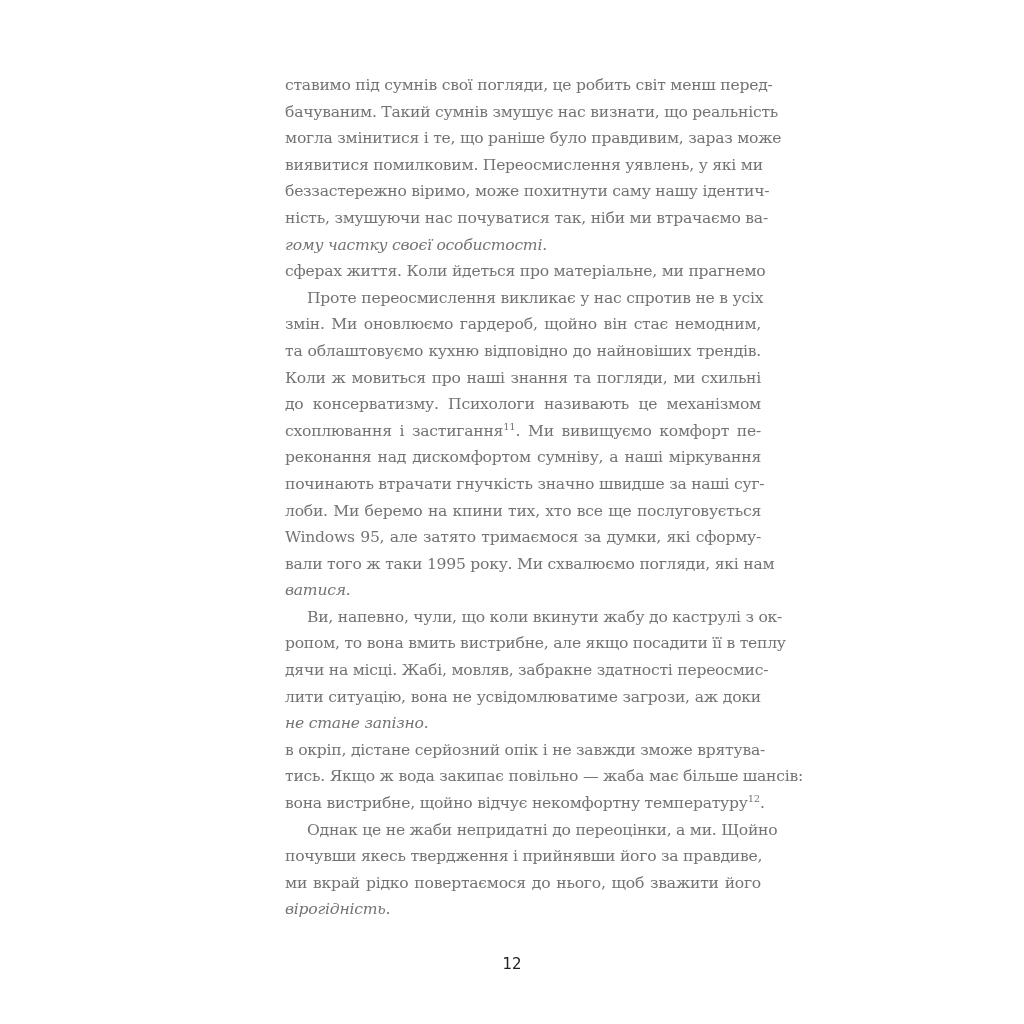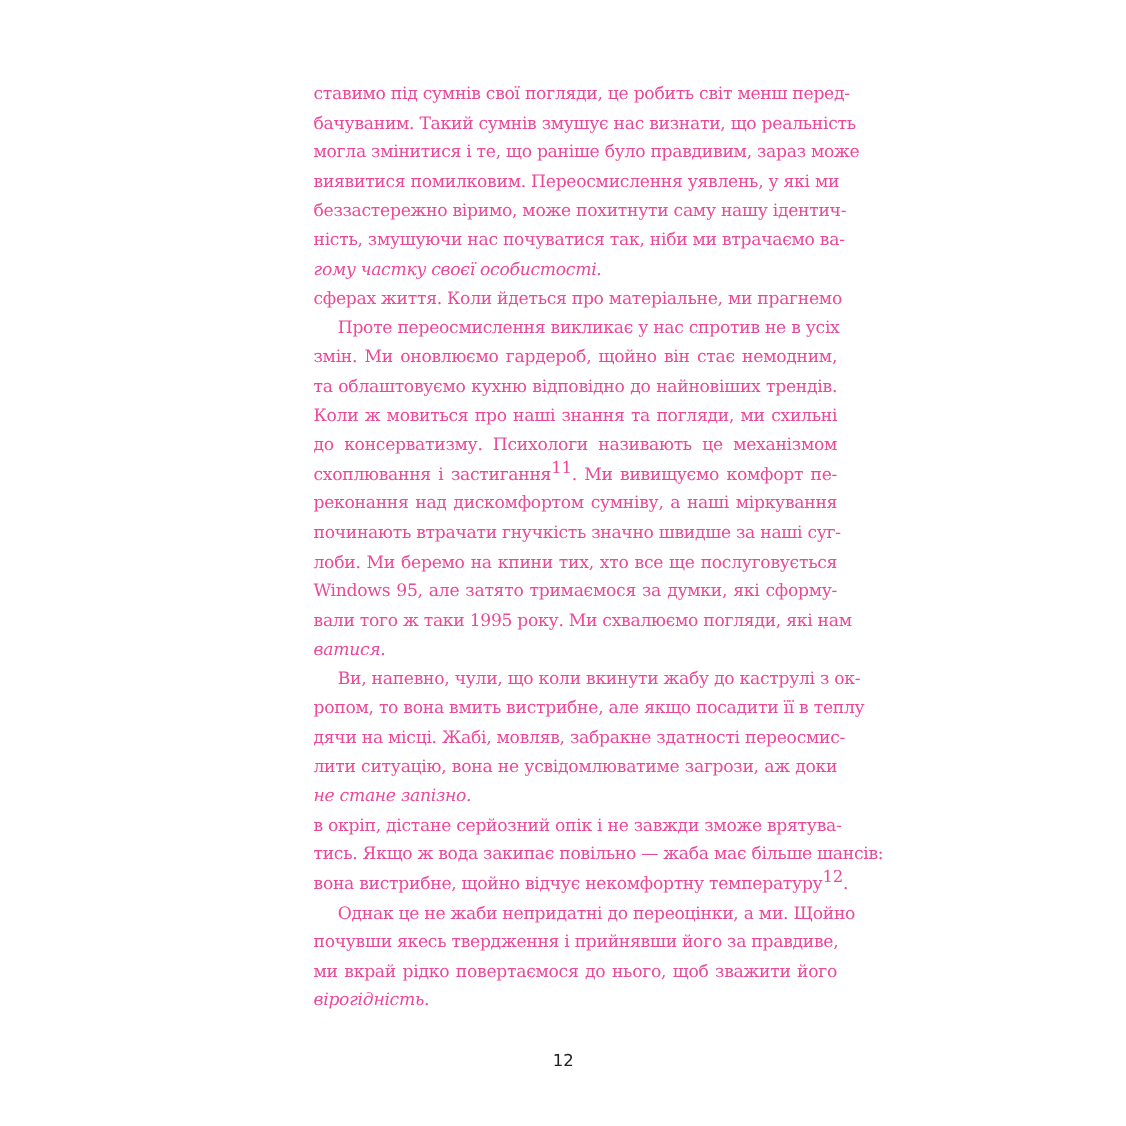--- a/index.html
+++ b/index.html
@@ -6,31 +6,31 @@
   body { width: 1024px; height: 1024px; position: relative; overflow: hidden; }
   .page {
     position: absolute; left: 0; top: 0; width: 1024px; height: 1024px;
     background: #ffffff;
   }
   .text-block {
     position: absolute; left: 285px; top: 72px; width: 476px;
     font-family: "DejaVu Serif", "Liberation Serif", serif;
     font-size: 15.6px;
     line-height: 26.6px;
-    color: #ec4899;
+    color: #737373;
     letter-spacing: -0.25px;
   }
   .line {
     display: block; white-space: nowrap;
     text-align: justify; text-align-last: justify;
     height: 26.6px;
   }
   .line.last { text-align-last: left; font-style: italic; }
   .line.indent { padding-left: 22px; }
-  sup { font-size: 15px; line-height: 0; vertical-align: 6px; }
+  sup { font-size: 10px; line-height: 0; vertical-align: 6px; }
   .page-number {
     position: absolute; left: 0; width: 1024px; top: 955px;
     text-align: center;
     font-family: "DejaVu Sans", "Liberation Sans", sans-serif;
     font-size: 15px; color: #222222;
   }
 </style>
 </head>
 <body>
 

